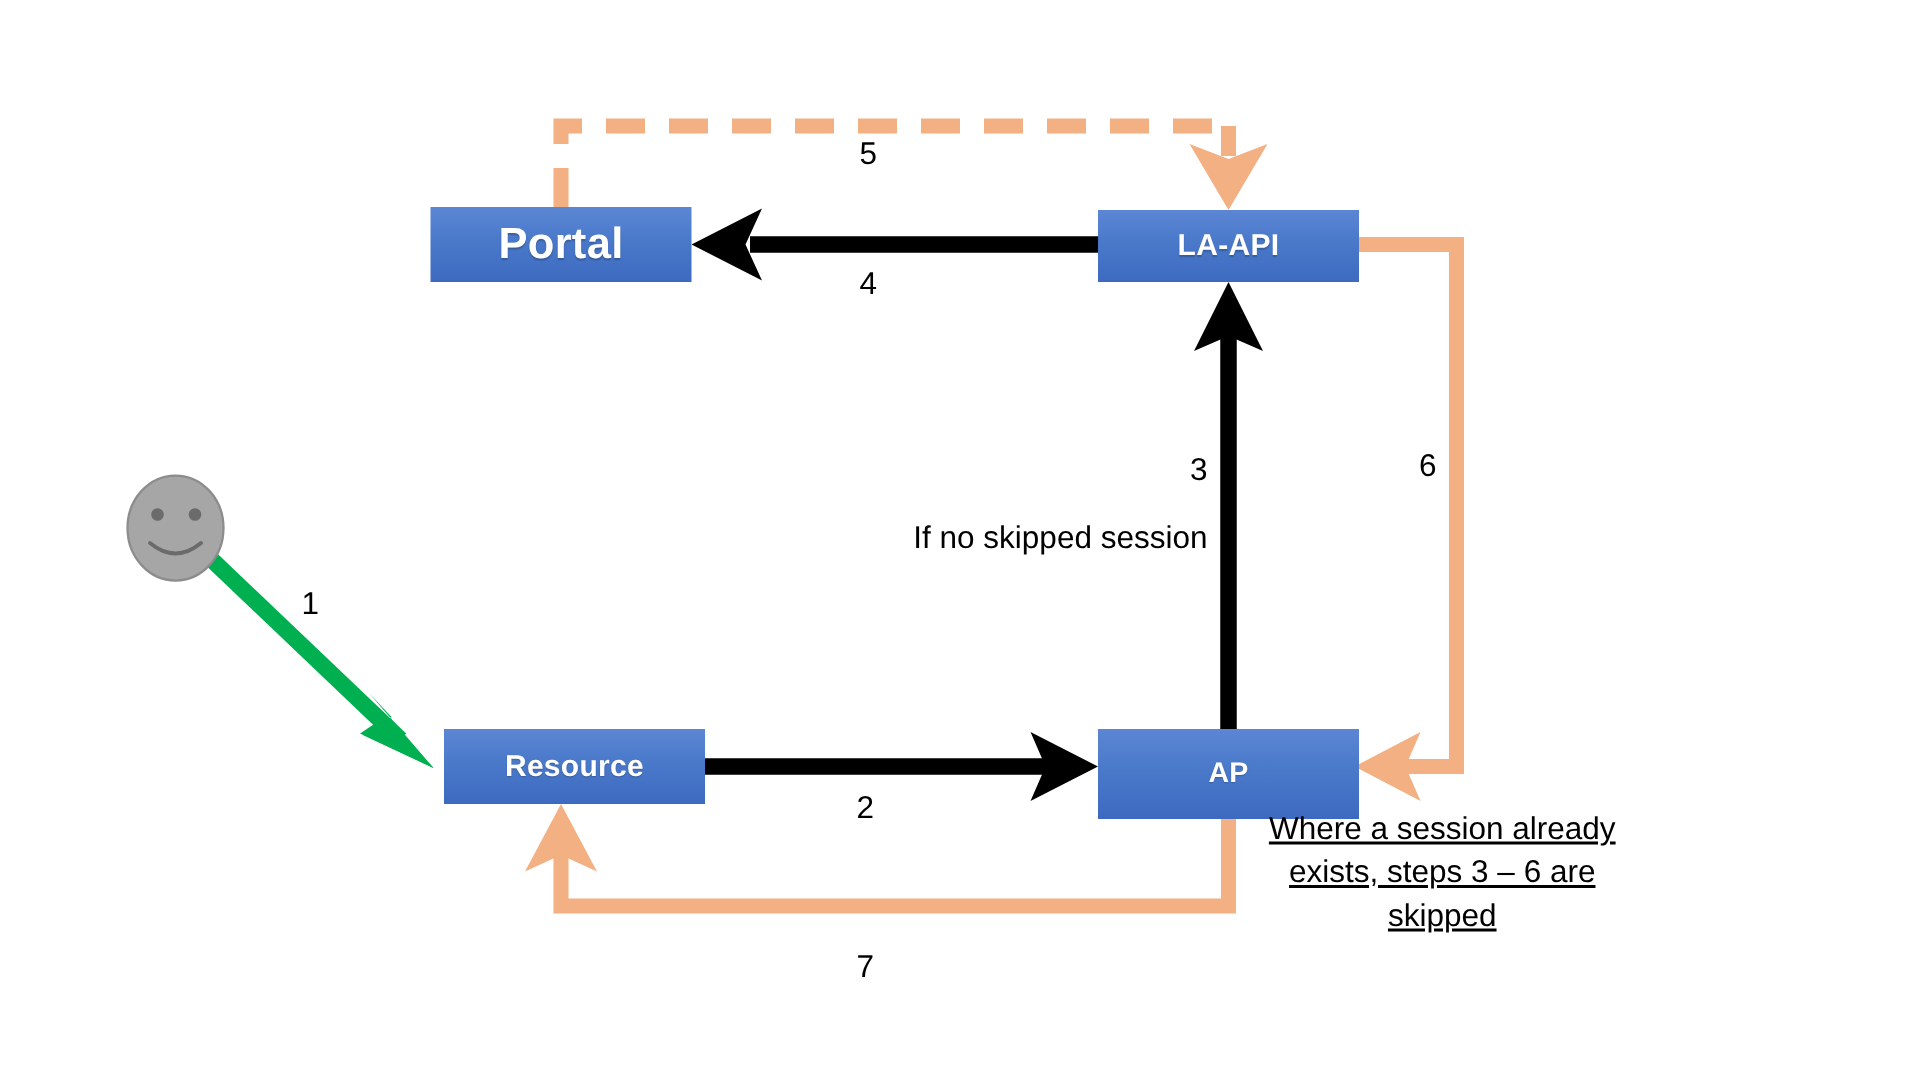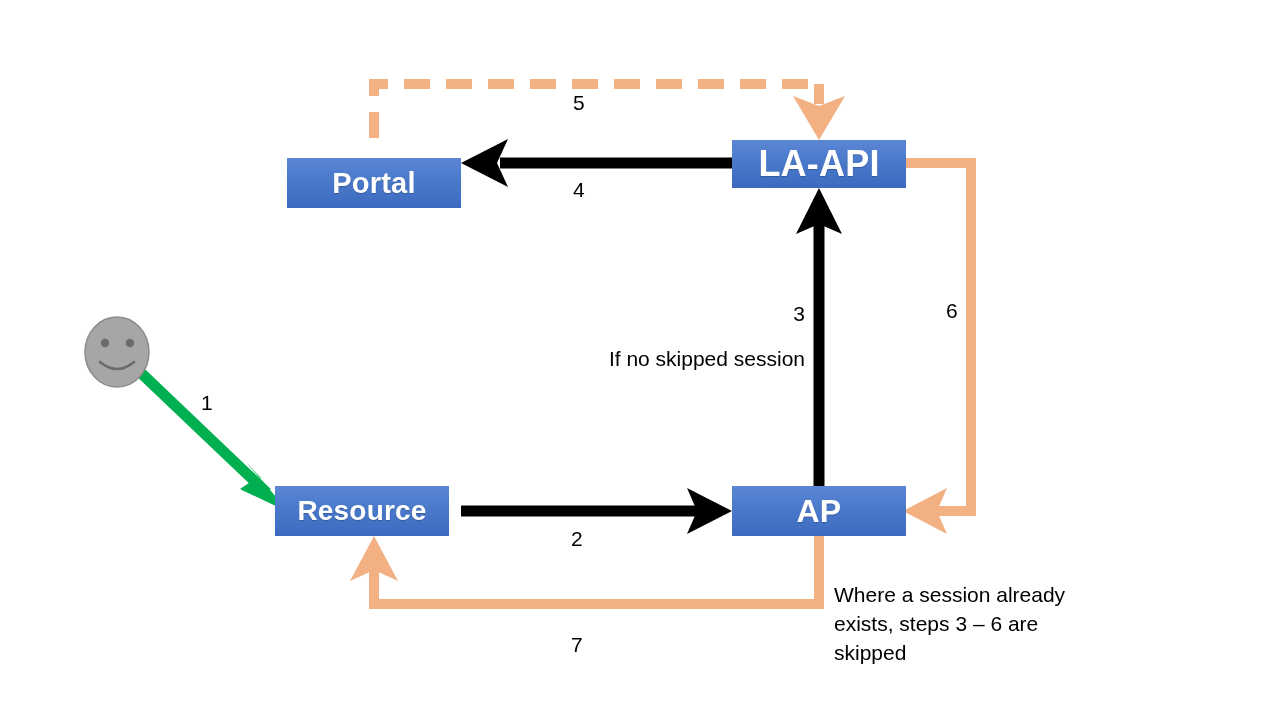--- a/index.html
+++ b/index.html
@@ -28,44 +28,44 @@
     align-items: center;
     justify-content: center;
     background: linear-gradient(to bottom, #5b86d4 0%, #4a79ca 45%, #3d6ac0 100%);
     color: #ffffff;
     font-weight: bold;
     font-family: "Liberation Sans", sans-serif;
     letter-spacing: 0.2px;
     text-shadow: 0 1px 1px rgba(0,0,0,0.22);
     z-index: 6;
   }
-  #node-portal  { left: 287px; top: 138px; width: 174px; height: 50px; font-size: 29px; margin-top: 20px; }
-  #node-laapi   { left: 732px; top: 140px; width: 174px; height: 48px; font-size: 36px; }
-  #node-resource{ left: 275px; top: 486px; width: 174px; height: 50px; font-size: 28px; }
-  #node-ap      { left: 732px; top: 486px; width: 174px; height: 50px; font-size: 32px; }
+  #node-portal  { left: 287px; top: 138px; width: 174px; height: 50px; font-size: 29px; }
+  #node-laapi   { left: 732px; top: 140px; width: 174px; height: 48px; font-size: 20px; }
+  #node-resource{ left: 296px; top: 486px; width: 174px; height: 50px; font-size: 20px; }
+  #node-ap      { left: 732px; top: 486px; width: 174px; height: 60px; font-size: 19px; }
 
   .step-label {
     position: absolute;
     color: #000000;
     font-family: "Liberation Sans", sans-serif;
     font-size: 21px;
     line-height: 1.05;
     z-index: 7;
     white-space: nowrap;
   }
   .note {
     position: absolute;
     color: #000000;
     font-family: "Liberation Sans", sans-serif;
     font-size: 21px;
     line-height: 1.38;
     z-index: 7;
   }
   #note-step5 { left: 1031px; top: 70px; width: 232px; text-align: left; }
-  #note-session { left: 834px; top: 581px; width: 255px; text-align: left; }
+  #note-session { left: 834px; top: 539px; width: 255px; text-align: center; text-decoration: underline; }
   #label-3-group {
     position: absolute;
     left: 600px; top: 300px; width: 205px;
     text-align: right;
     color: #000;
     font-size: 21px;
     line-height: 1.38;
     font-family: "Liberation Sans", sans-serif;
     z-index: 7;
   }

